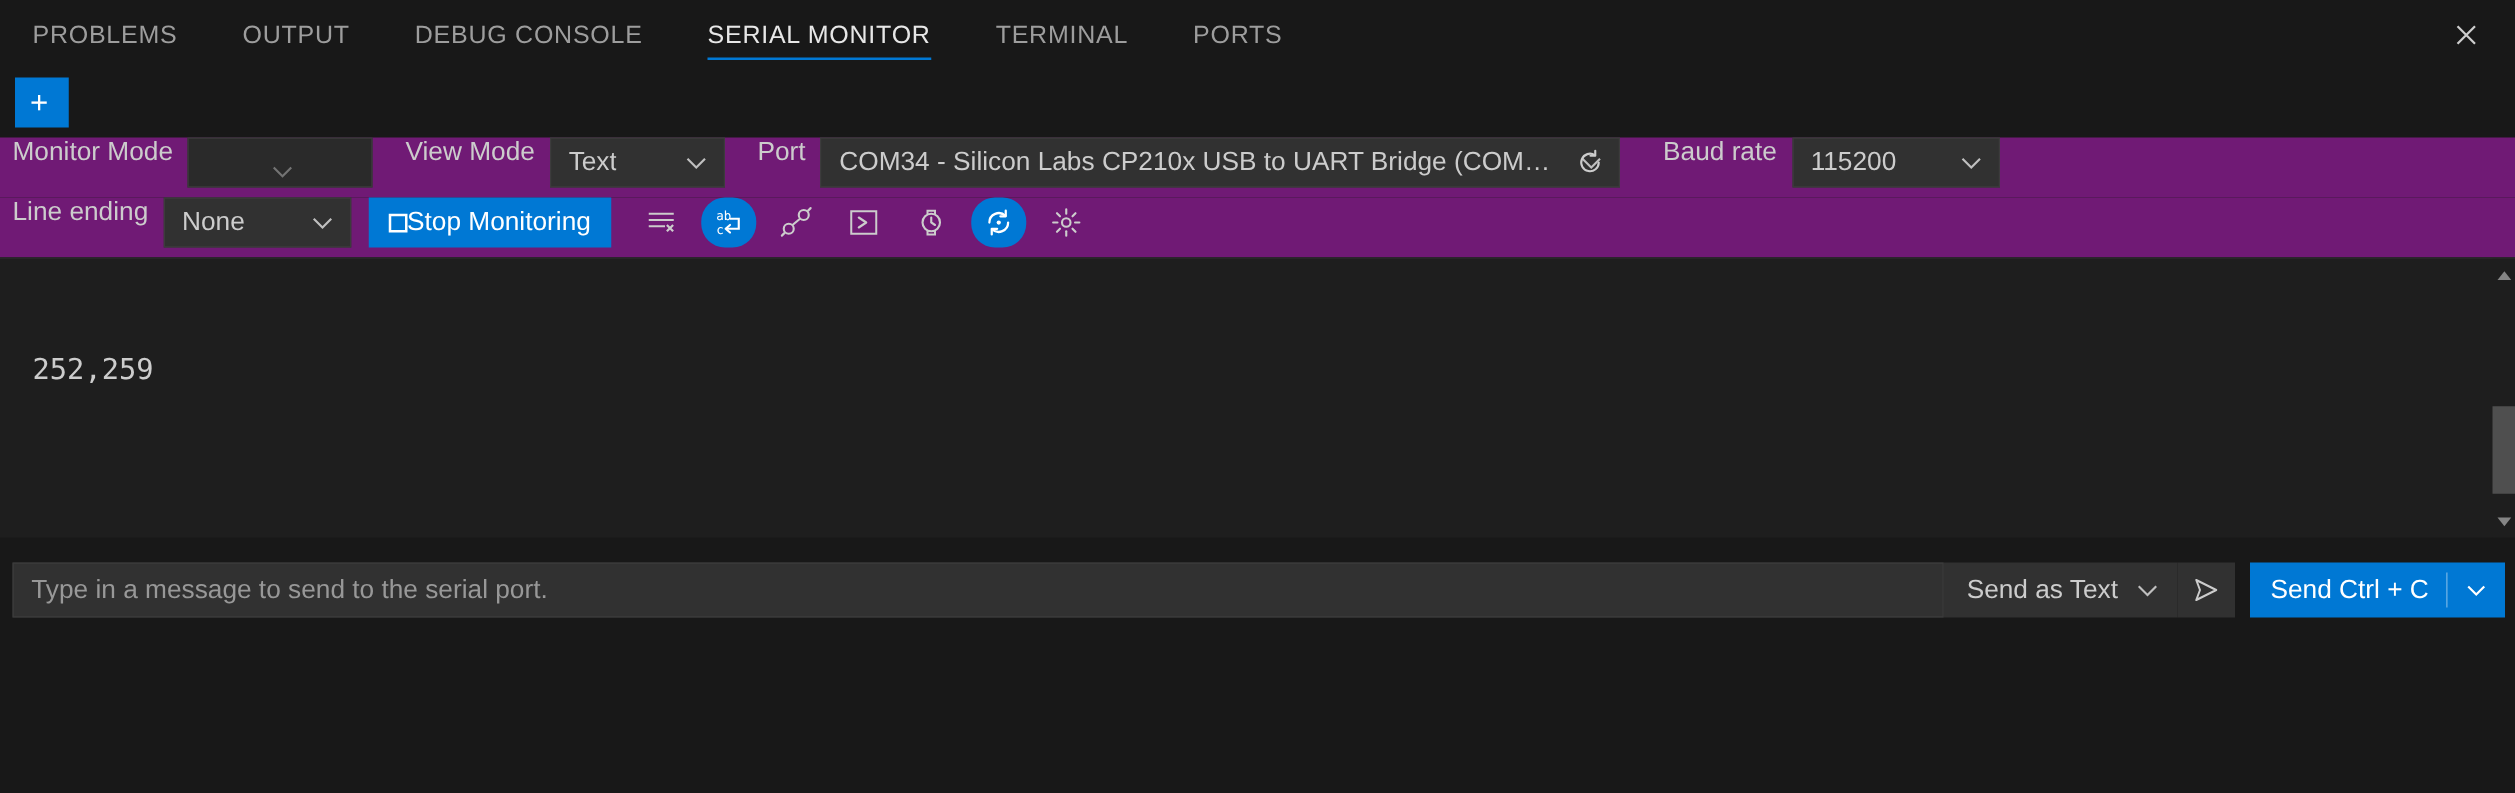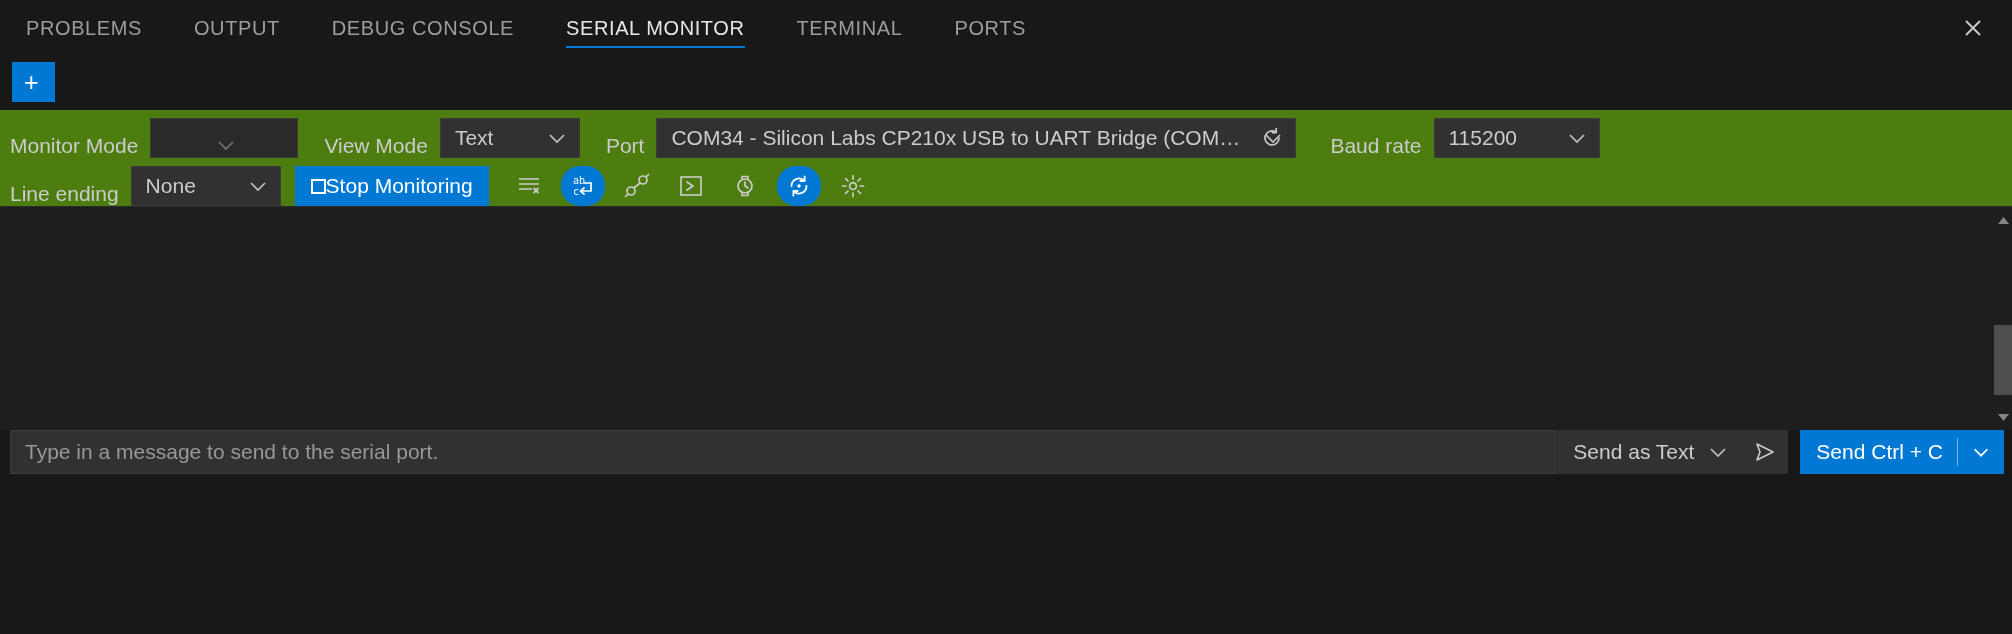--- a/index.html
+++ b/index.html
@@ -68,23 +68,23 @@
     font-size: 21px;
     font-family: "Liberation Sans", sans-serif;
     cursor: pointer;
     white-space: nowrap;
   }
   .plus-ico { font-size: 25px; line-height: 1; font-weight: 300; }
 
   
   .toolrow {
     display: flex;
-    align-items: flex-end;
+    align-items: flex-start;
     height: 48px;
-    background: #4d7c0f;
+    background: #701a75;
     padding-left: 10px;
     gap: 0;
     white-space: nowrap;
   }
   .tool-label {
     font-size: 21px;
     color: #cccccc;
     margin-right: 12px;
     white-space: nowrap;
   }
@@ -190,21 +190,21 @@
     position: absolute;
     left: 0; width: 18px;
     top: 118px; height: 70px;
     background: #4f4f4f;
     cursor: grab;
   }
 
   
   .sendbar {
     display: flex;
-    align-items: flex-start;
+    align-items: flex-end;
     height: 64px;
     background: #181818;
     padding: 0 8px 0 10px;
     gap: 0;
   }
   .msg-input {
     flex: 1 1 auto;
     height: 44px;
     background: #313131;
     border: 1px solid #3c3c3c;
@@ -404,20 +404,21 @@
           <path d="M19 19 L21.4 21.4"></path>
         <path d="M21.4 6.6 L19 9"></path>
           <path d="M9 19 L6.6 21.4"></path>
       </g>
     </svg>
   </div>
 </div>
 
 <div class="term-wrap">
   <div class="term">
+    <div>252,259</div>
     
     
     
     
     
     
   </div>
 
   <div class="scrollbar">
     <div class="sb-arrow up">

